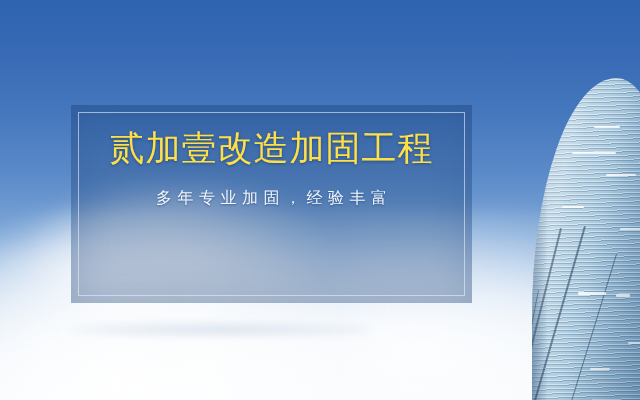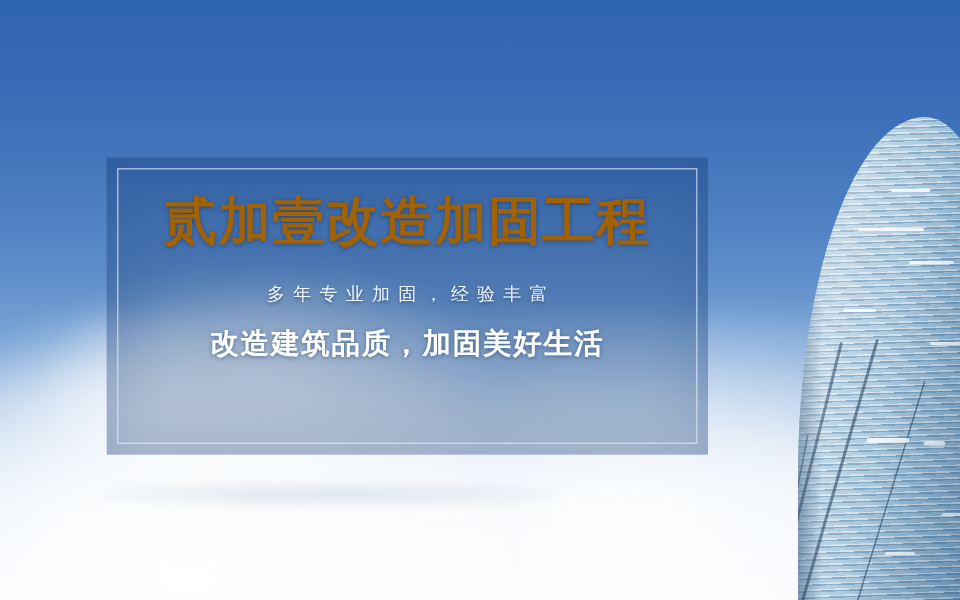--- a/index.html
+++ b/index.html
@@ -190,31 +190,31 @@
     flex-direction: column;
     align-items: center;
     justify-content: flex-start;
     padding-top: 26px;
     box-sizing: border-box;
   }
 
   .headline {
     font-family: "DejaVu Sans", "Liberation Sans", sans-serif;
     font-size: 35px;
-    font-weight: 700;
-    color: #a16207;
+    font-weight: 400;
+    color: #fde047;
     letter-spacing: 1px;
     line-height: 1;
     text-shadow: 0 1px 3px rgba(18,45,88,.55);
     white-space: nowrap;
   }
   .subline {
     margin-top: 24px;
     font-family: "DejaVu Sans", "Liberation Sans", sans-serif;
-    font-size: 12px;
+    font-size: 16px;
     font-weight: 400;
     color: #f2f7fd;
     letter-spacing: 5.5px;
     line-height: 1;
     text-indent: 5.5px;
     text-shadow: 0 1px 2px rgba(18,45,88,.45);
     white-space: nowrap;
   }
   .tagline {
     margin-top: 18px;
@@ -270,17 +270,16 @@
       <div class="win" style="left:58px;top:290px;width:20px;height:2px;"></div>
       <div class="tower-sheen"></div>
     </div>
   </div>
 
   <div class="panel">
     <div class="panel-inner-border"></div>
     <div class="panel-content">
       <div class="headline">贰加壹改造加固工程</div>
       <div class="subline">多年专业加固，经验丰富</div>
-      <div class="tagline">改造建筑品质，加固美好生活</div>
     </div>
   </div>
 
 </div>
 
 </body></html>

